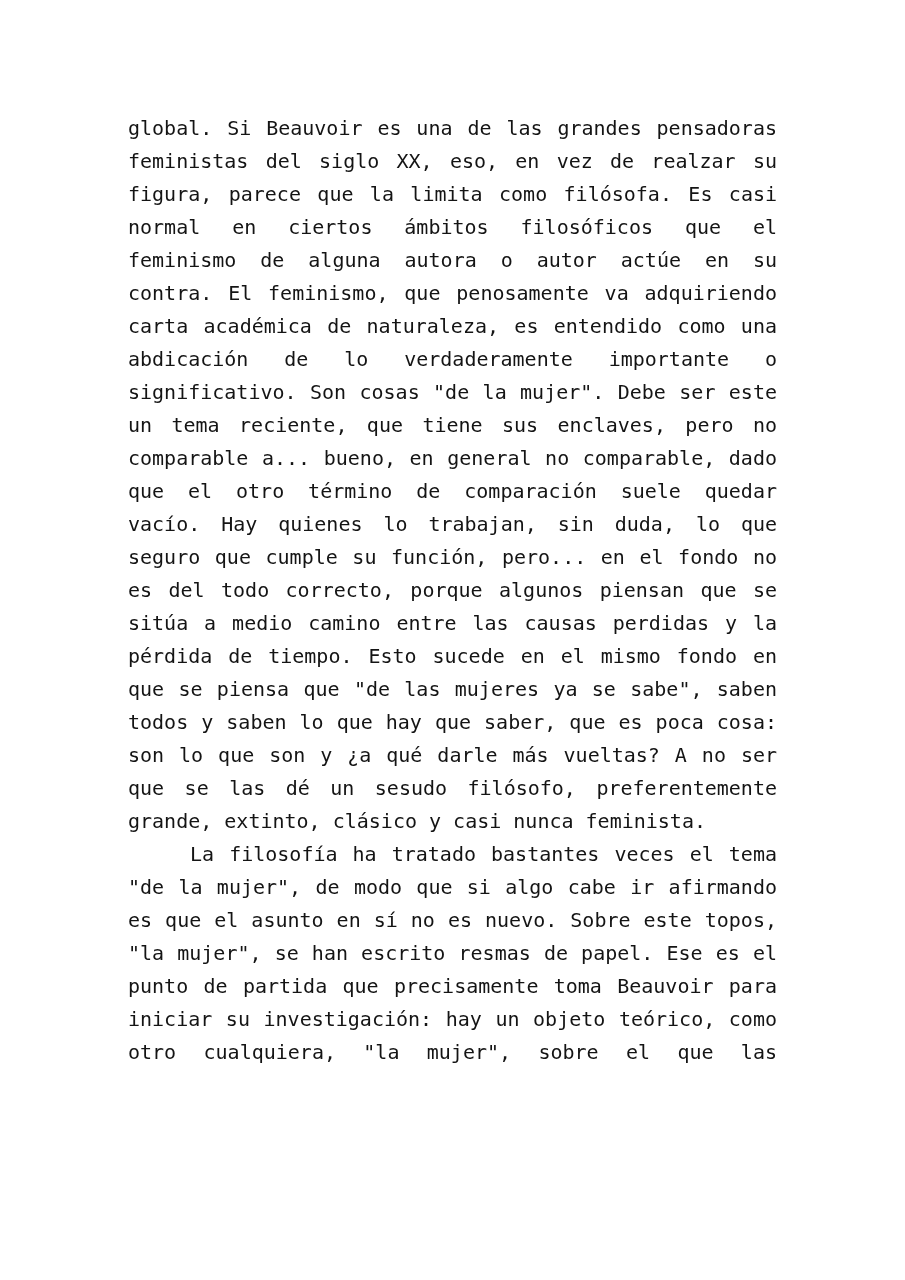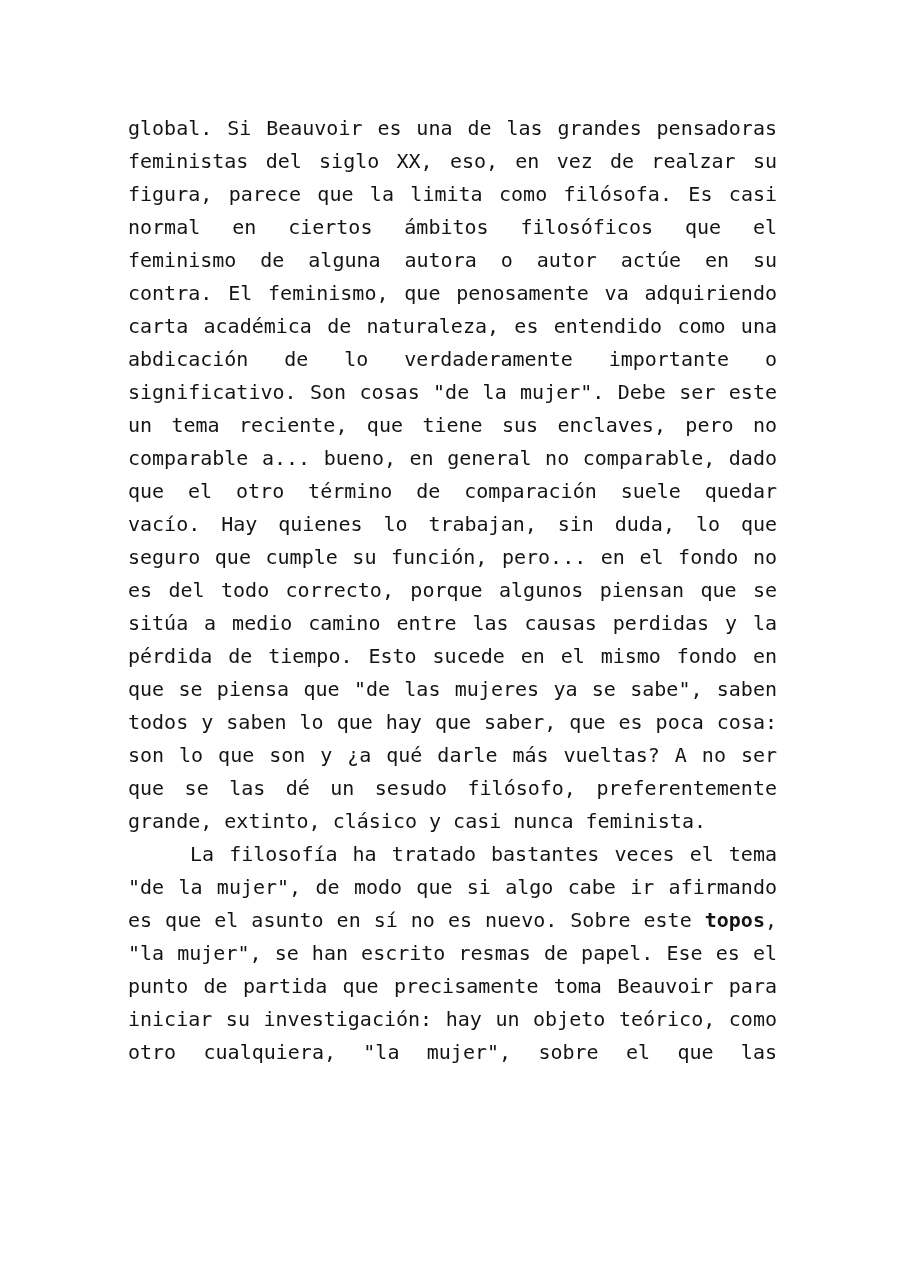--- a/index.html
+++ b/index.html
@@ -27,21 +27,21 @@
   }
   .para {
     margin: 0;
     padding: 0;
   }
   .para.indented {
     text-indent: 62px;
     text-align-last: justify;
   }
   .bold-word {
-    font-weight: bold;
+    font-weight: normal;
   }
 </style>
 </head>
 <body>
 
 <div class="page">
   <div class="text-block">
     <p class="para">global. Si Beauvoir es una de las grandes pensadoras feministas del siglo XX, eso, en vez de realzar su figura, parece que la limita como filósofa. Es casi normal en ciertos ámbitos filosóficos que el feminismo de alguna autora o autor actúe en su contra. El feminismo, que penosamente va adquiriendo carta académica de naturaleza, es entendido como una abdicación de lo verdaderamente importante o significativo. Son cosas "de la mujer". Debe ser este un tema reciente, que tiene sus enclaves, pero no comparable a... bueno, en general no comparable, dado que el otro término de comparación suele quedar vacío. Hay quienes lo trabajan, sin duda, lo que seguro que cumple su función, pero... en el fondo no es del todo correcto, porque algunos piensan que se sitúa a medio camino entre las causas perdidas y la pérdida de tiempo. Esto sucede en el mismo fondo en que se piensa que "de las mujeres ya se sabe", saben todos y saben lo que hay que saber, que es poca cosa: son lo que son y ¿a qué darle más vueltas? A no ser que se las dé un sesudo filósofo, preferentemente grande, extinto, clásico y casi nunca feminista.</p>
     <p class="para indented"><span>La filosofía ha tratado bastantes veces el tema "de la mujer", de modo que si algo cabe ir afirmando es que el asunto en sí no es nuevo. Sobre este </span><strong class="bold-word">topos</strong><span>, "la mujer", se han escrito resmas de papel. Ese es el punto de partida que precisamente toma Beauvoir para iniciar su investigación: hay un objeto teórico, como otro cualquiera, "la mujer", sobre el que las</span></p>
   </div>

